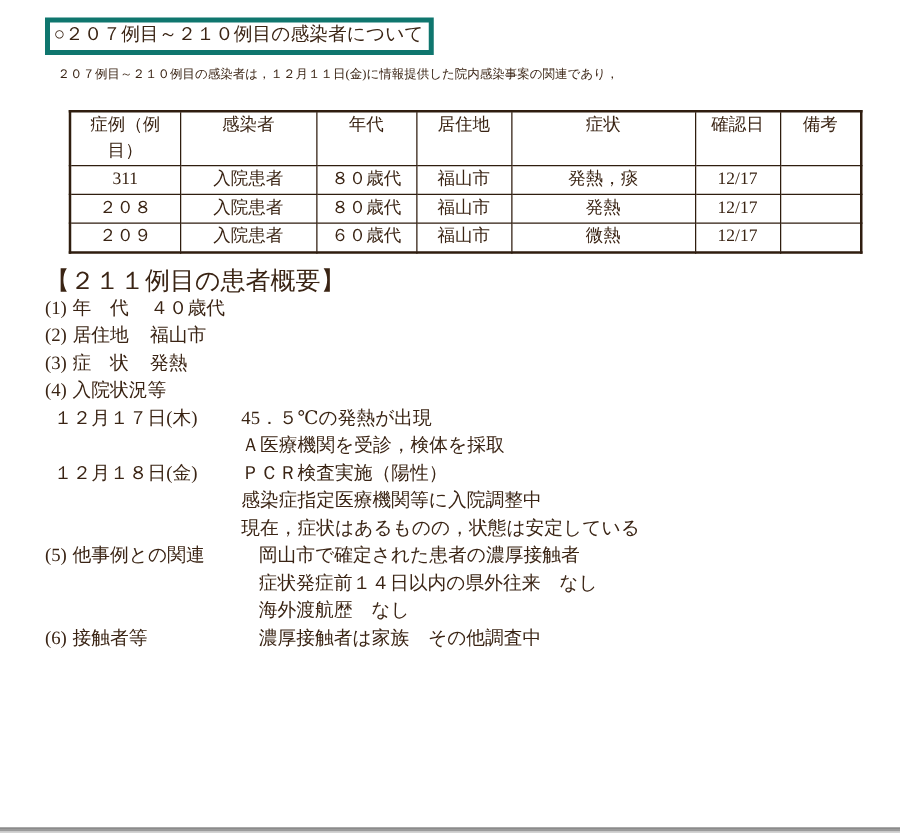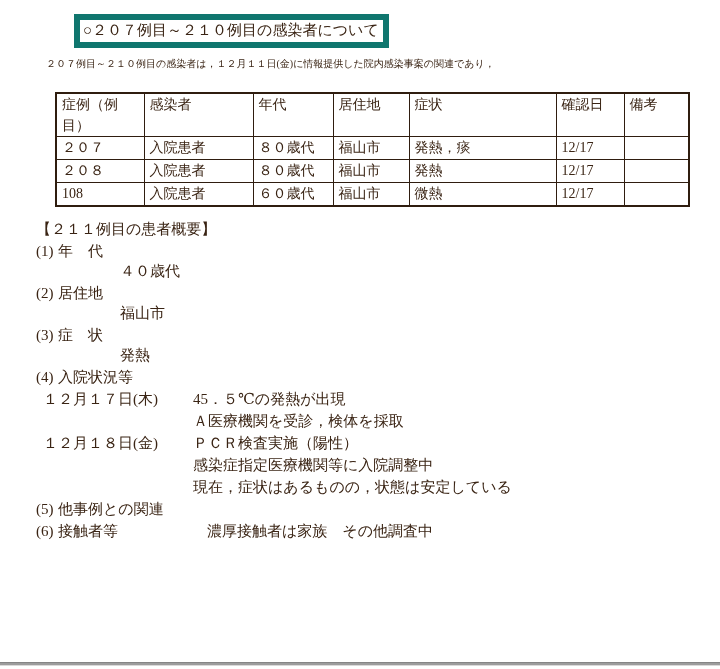--- a/index.html
+++ b/index.html
@@ -17,26 +17,25 @@
   .page {
     position: relative;
     box-sizing: border-box;
     width: 720px;
     height: 669px;
     padding: 14px 28px 0 36px;
     background: #ffffff;
   }
   .boxed-heading {
     display: inline-block;
-    border: 6px solid #0f766e;
+    border: 4px solid #0f766e;
     padding: 1px 4px 2px 3px;
     font-size: 15px;
     line-height: 19px;
     white-space: nowrap;
-    margin-left: 38px;
   }
   .para {
     margin-top: 4px;
     font-size: 10px;
     line-height: 23px;
   }
   .para-line {
     white-space: nowrap;
   }
   table.cases-table {
@@ -51,43 +50,43 @@
   .cases-table col.c3 { width: 80px; }
   .cases-table col.c4 { width: 76px; }
   .cases-table col.c5 { width: 147px; }
   .cases-table col.c6 { width: 68px; }
   .cases-table col.c7 { width: 65px; }
   .cases-table th, .cases-table td {
     border: 1px solid #2f1d0f;
     padding: 0 5px;
     height: 22px;
     line-height: 21px;
-    text-align: left;
+    text-align: center;
     vertical-align: top;
     font-weight: normal;
     overflow: hidden;
     white-space: pre-line;
   }
   .section-2 { margin-top: 24px; }
   .para-2 { margin-top: 3px; }
   .summary-title {
     margin-top: 11px;
-    font-size: 15px;
+    font-size: 20px;
     line-height: 22px;
     white-space: nowrap;
   }
   .summary-row {
     display: flex;
     font-size: 15px;
     line-height: 22px;
     white-space: nowrap;
   }
   .s-num { flex: 0 0 22px; }
   .s-label-wide { flex: 0 0 149px; }
-  .s-value { margin-left: 17px; margin-top: 20px; }
+  .s-value { margin-left: 17px; }
   .timeline-row {
     display: flex;
     margin-left: 7px;
     font-size: 15px;
     line-height: 22px;
   }
   .t-date { flex: 0 0 150px; white-space: nowrap; }
   .t-details, .s-details {
     white-space: pre-line;
   }
@@ -131,39 +130,39 @@
           <th>感染者</th>
           <th>年代</th>
           <th>居住地</th>
           <th>症状</th>
           <th>確認日</th>
           <th>備考</th>
         </tr>
       </thead>
       <tbody>
         <tr>
-          <td>２０７</td>
+          <td>311</td>
           <td>入院患者</td>
           <td>８０歳代</td>
           <td>福山市</td>
           <td>発熱，痰</td>
           <td>12/17</td>
           <td></td>
         </tr>
         <tr>
           <td>２０８</td>
           <td>入院患者</td>
           <td>８０歳代</td>
           <td>福山市</td>
           <td>発熱</td>
           <td>12/17</td>
           <td></td>
         </tr>
         <tr>
-          <td>108</td>
+          <td>２０９</td>
           <td>入院患者</td>
           <td>６０歳代</td>
           <td>福山市</td>
           <td>微熱</td>
           <td>12/17</td>
           <td></td>
         </tr>
       </tbody>
     </table>
   </section>
@@ -201,20 +200,23 @@
     <div class="timeline-row">
       <span class="t-date">１２月１８日(金)</span>
       <span class="t-details">ＰＣＲ検査実施（陽性）
 感染症指定医療機関等に入院調整中
 現在，症状はあるものの，状態は安定している</span>
     </div>
 
     <div class="summary-row">
       <span class="s-num">(5)</span>
       <span class="s-label-wide">他事例との関連</span>
+      <span class="s-details">岡山市で確定された患者の濃厚接触者
+症状発症前１４日以内の県外往来　なし
+海外渡航歴　なし</span>
     </div>
     <div class="summary-row">
       <span class="s-num">(6)</span>
       <span class="s-label-wide">接触者等</span>
       <span class="s-details">濃厚接触者は家族　その他調査中</span>
     </div>
   </section>
 
   <hr class="bottom-rule">
 

